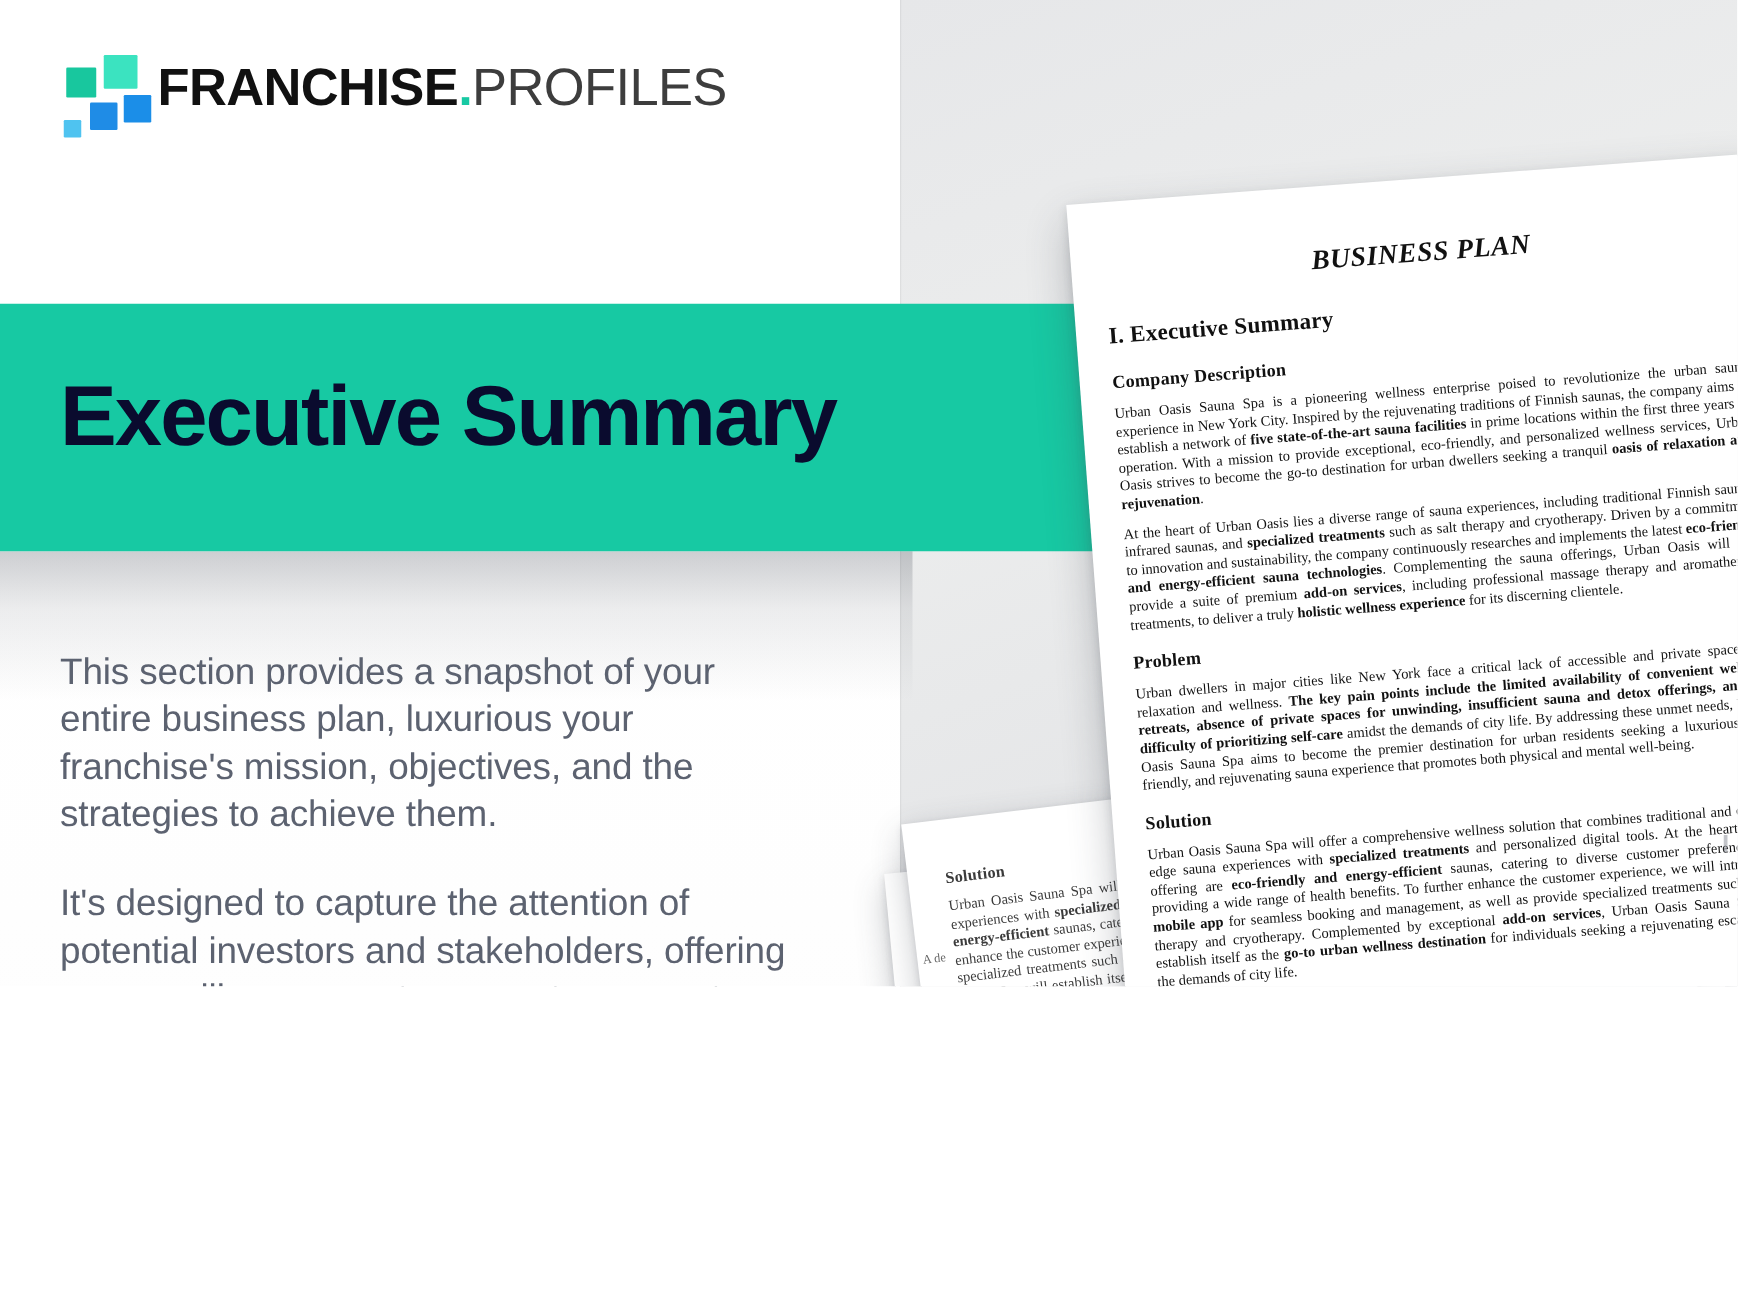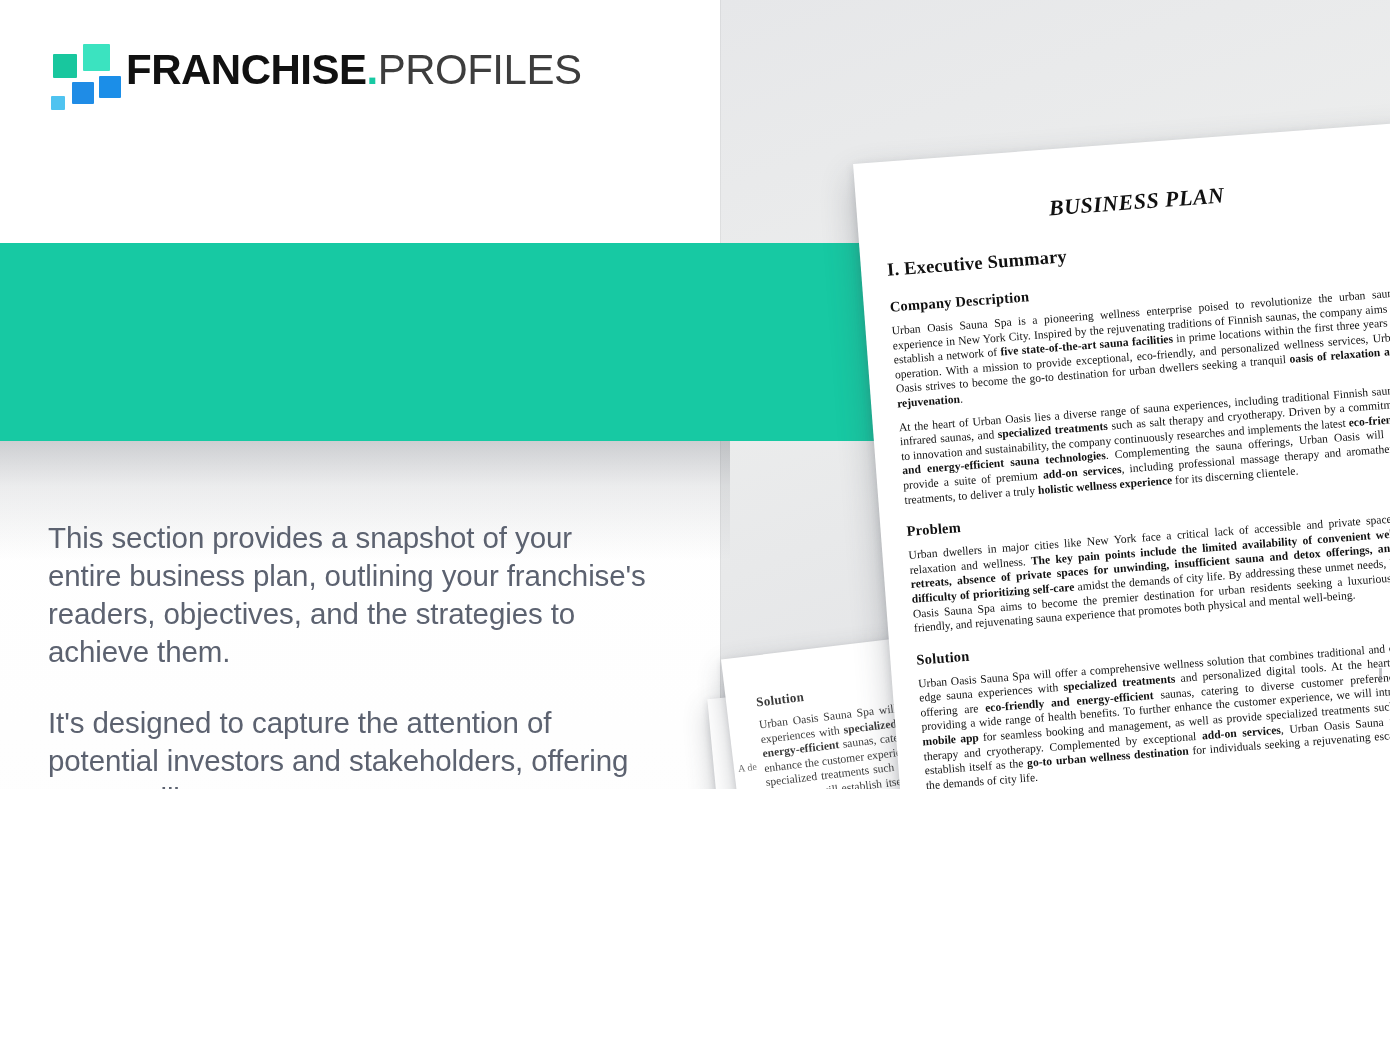--- a/index.html
+++ b/index.html
@@ -163,23 +163,24 @@
       <i class="sq-b" style="background: rgb(59, 227, 192);"></i>
       <i class="sq-c" style="background: rgb(27, 142, 232);"></i>
       <i class="sq-d" style="background: rgb(31, 140, 230);"></i>
       <i class="sq-e" style="background: rgb(79, 195, 240);"></i>
     </div>
     <div class="logo-text"><span class="logo-bold">FRANCHISE</span><span class="logo-dot">.</span><span class="logo-light">PROFILES</span></div>
   </div>
 
   <div class="banner-shadow"></div>
   <div class="banner" style="background: rgb(23, 201, 163);"></div>
+  <div class="banner-title" style="color: rgb(10, 11, 46);">Executive Summary</div>
 
   <div class="copy" style="color: rgb(92, 98, 112);">
-    <p>This section provides a snapshot of your entire business plan, outlining your franchise's readers, objectives, and the strategies to achieve them.</p>
+    <p>This section provides a snapshot of your entire business plan, luxurious your franchise's mission, objectives, and the strategies to achieve them.</p>
     <p>It's designed to capture the attention of potential investors and stakeholders, offering a compelling reason to support your venture.</p>
   </div>
 
   <div class="papers">
 
     <div class="sheet sheet-3">
       <div class="ghost">
         <div class="doc-p">destination for individuals seeking a rejuvenating escape from the demands of city life.</div>
       </div>
     </div>

